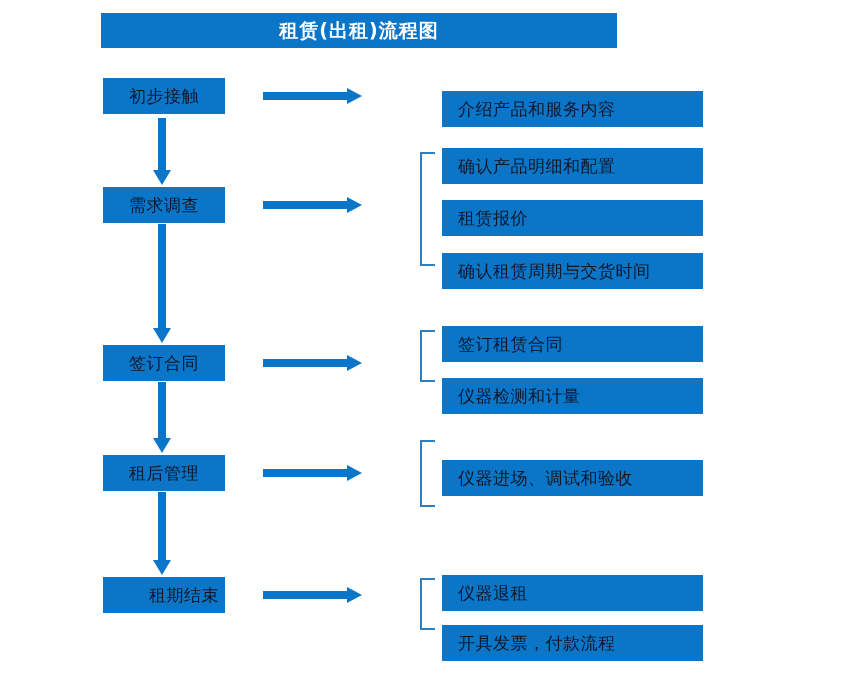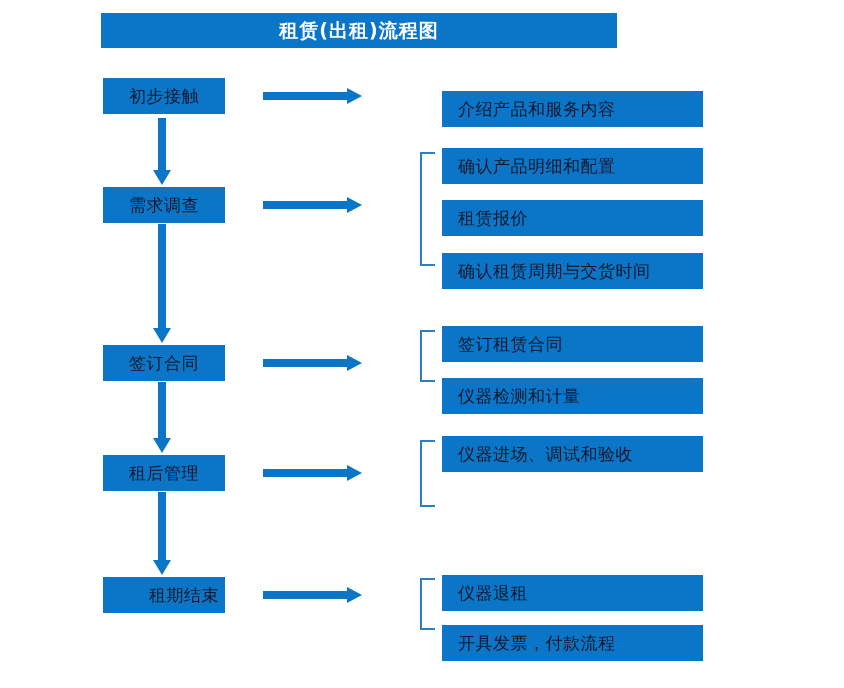--- a/index.html
+++ b/index.html
@@ -151,17 +151,17 @@
   <div class="bracket" style="top:330px; height:52px;"></div>
   <div class="bracket" style="top:440px; height:67px;"></div>
   <div class="bracket" style="top:578px; height:52px;"></div>
 
   <div class="box right-box" style="top:78px;">介绍产品和服务内容</div>
   <div class="box right-box" style="top:187px;">租赁报价</div>
   <div class="box right-box" style="top:135px;">确认产品明细和配置</div>
   <div class="box right-box" style="top:240px;">确认租赁周期与交货时间</div>
   <div class="box right-box" style="top:313px;">签订租赁合同</div>
   <div class="box right-box" style="top:365px;">仪器检测和计量</div>
-  <div class="box right-box" style="top:423px;">仪器进场、调试和验收</div>
+  <div class="box right-box" style="top:447px;">仪器进场、调试和验收</div>
   <div class="box right-box" style="top:562px;padding-left:16px;">仪器退租</div>
   <div class="box right-box" style="top:612px;">开具发票，付款流程</div>
 
 </div>
 
 </body></html>

